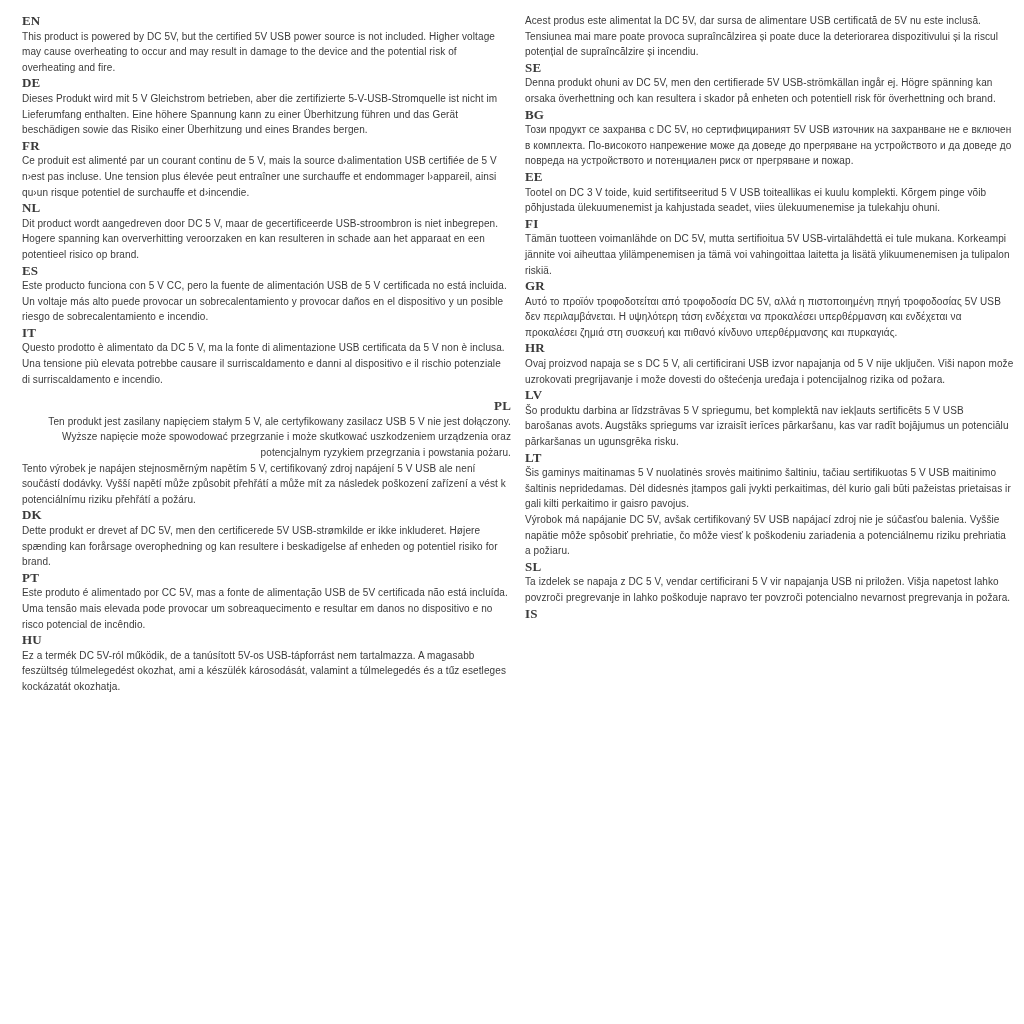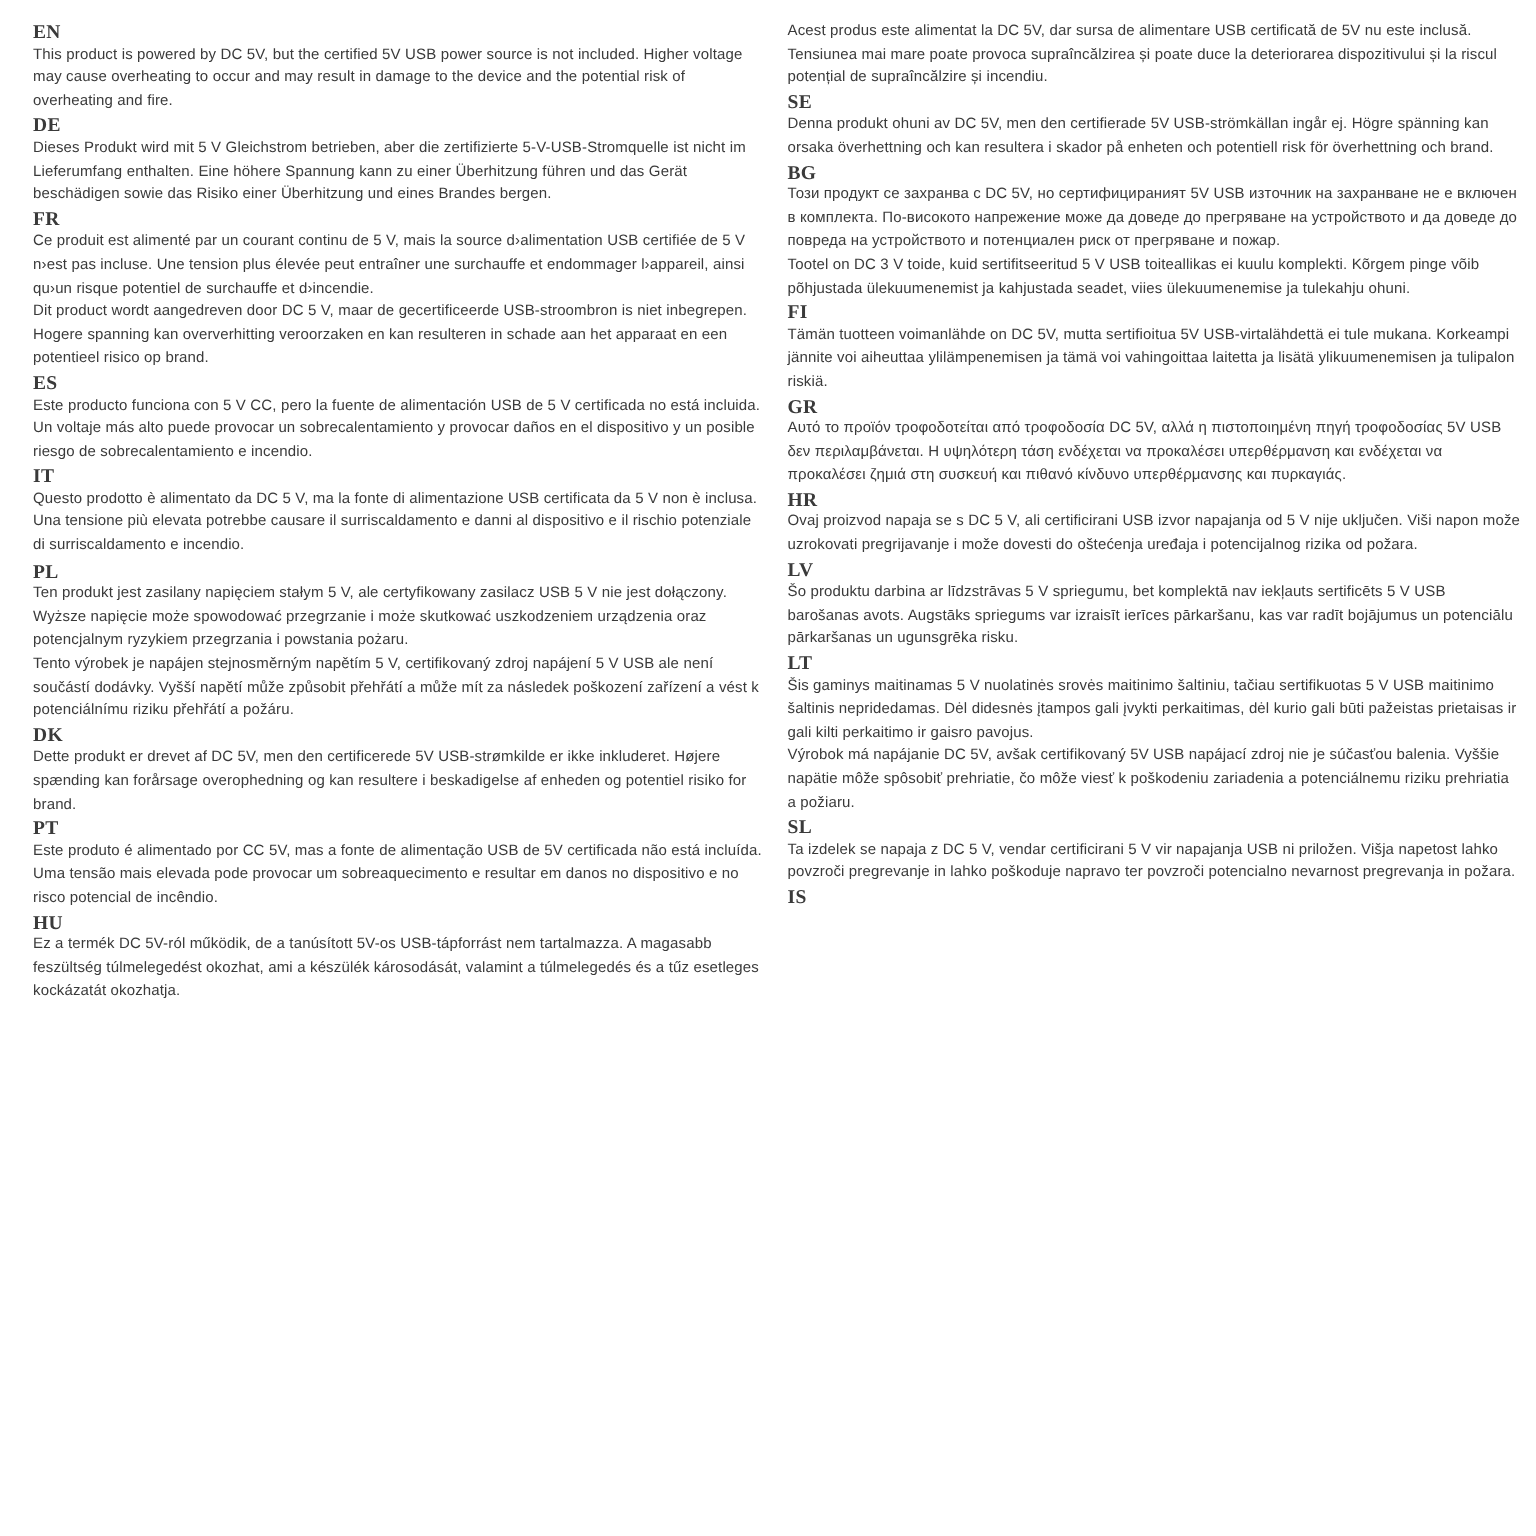--- a/index.html
+++ b/index.html
@@ -21,21 +21,22 @@
     padding: 13px 14px 0 22px;
     gap: 14px;
   }
   .col {
     width: 489px;
     flex: 0 0 489px;
   }
   .section + .section {
   }
   .section.tight {
-    margin-top: 1px;
+    margin-top: 11px;
+    text-align: right;
   }
   .lang-code {
     font-weight: bold;
     font-size: 13px;
     line-height: 15.6px;
     letter-spacing: 0.2px;
     font-family: Liberation Serif, serif;
   }
   .lang-text {
     font-size: 10px;
@@ -54,20 +55,21 @@
       </div>
       <div class="section">
         <div class="lang-code">DE</div>
         <div class="lang-text">Dieses Produkt wird mit 5 V Gleichstrom betrieben, aber die zertifizierte 5-V-USB-Stromquelle ist nicht im Lieferumfang enthalten. Eine höhere Spannung kann zu einer Überhitzung führen und das Gerät beschädigen sowie das Risiko einer Überhitzung und eines Brandes bergen.</div>
       </div>
       <div class="section">
         <div class="lang-code">FR</div>
         <div class="lang-text">Ce produit est alimenté par un courant continu de 5 V, mais la source d›alimentation USB certifiée de 5 V n›est pas incluse. Une tension plus élevée peut entraîner une surchauffe et endommager l›appareil, ainsi qu›un risque potentiel de surchauffe et d›incendie.</div>
       </div>
       <div class="section">
+        <div class="lang-code">NL</div>
         <div class="lang-text">Dit product wordt aangedreven door DC 5 V, maar de gecertificeerde USB-stroombron is niet inbegrepen. Hogere spanning kan oververhitting veroorzaken en kan resulteren in schade aan het apparaat en een potentieel risico op brand.</div>
       </div>
       <div class="section">
         <div class="lang-code">ES</div>
         <div class="lang-text">Este producto funciona con 5 V CC, pero la fuente de alimentación USB de 5 V certificada no está incluida. Un voltaje más alto puede provocar un sobrecalentamiento y provocar daños en el dispositivo y un posible riesgo de sobrecalentamiento e incendio.</div>
       </div>
       <div class="section">
         <div class="lang-code">IT</div>
         <div class="lang-text">Questo prodotto è alimentato da DC 5 V, ma la fonte di alimentazione USB certificata da 5 V non è inclusa. Una tensione più elevata potrebbe causare il surriscaldamento e danni al dispositivo e il rischio potenziale di surriscaldamento e incendio.</div>
       </div>
@@ -97,20 +99,21 @@
       </div>
       <div class="section">
         <div class="lang-code">SE</div>
         <div class="lang-text">Denna produkt ohuni av DC 5V, men den certifierade 5V USB-strömkällan ingår ej. Högre spänning kan orsaka överhettning och kan resultera i skador på enheten och potentiell risk för överhettning och brand.</div>
       </div>
       <div class="section">
         <div class="lang-code">BG</div>
         <div class="lang-text">Този продукт се захранва с DC 5V, но сертифицираният 5V USB източник на захранване не е включен в комплекта. По-високото напрежение може да доведе до прегряване на устройството и да доведе до повреда на устройството и потенциален риск от прегряване и пожар.</div>
       </div>
       <div class="section">
+        <div class="lang-code">EE</div>
         <div class="lang-text">Tootel on DC 3 V toide, kuid sertifitseeritud 5 V USB toiteallikas ei kuulu komplekti. Kõrgem pinge võib põhjustada ülekuumenemist ja kahjustada seadet, viies ülekuumenemise ja tulekahju ohuni.</div>
       </div>
       <div class="section">
         <div class="lang-code">FI</div>
         <div class="lang-text">Tämän tuotteen voimanlähde on DC 5V, mutta sertifioitua 5V USB-virtalähdettä ei tule mukana. Korkeampi jännite voi aiheuttaa ylilämpenemisen ja tämä voi vahingoittaa laitetta ja lisätä ylikuumenemisen ja tulipalon riskiä.</div>
       </div>
       <div class="section">
         <div class="lang-code">GR</div>
         <div class="lang-text">Αυτό το προϊόν τροφοδοτείται από τροφοδοσία DC 5V, αλλά η πιστοποιημένη πηγή τροφοδοσίας 5V USB δεν περιλαμβάνεται. Η υψηλότερη τάση ενδέχεται να προκαλέσει υπερθέρμανση και ενδέχεται να προκαλέσει ζημιά στη συσκευή και πιθανό κίνδυνο υπερθέρμανσης και πυρκαγιάς.</div>
       </div>

